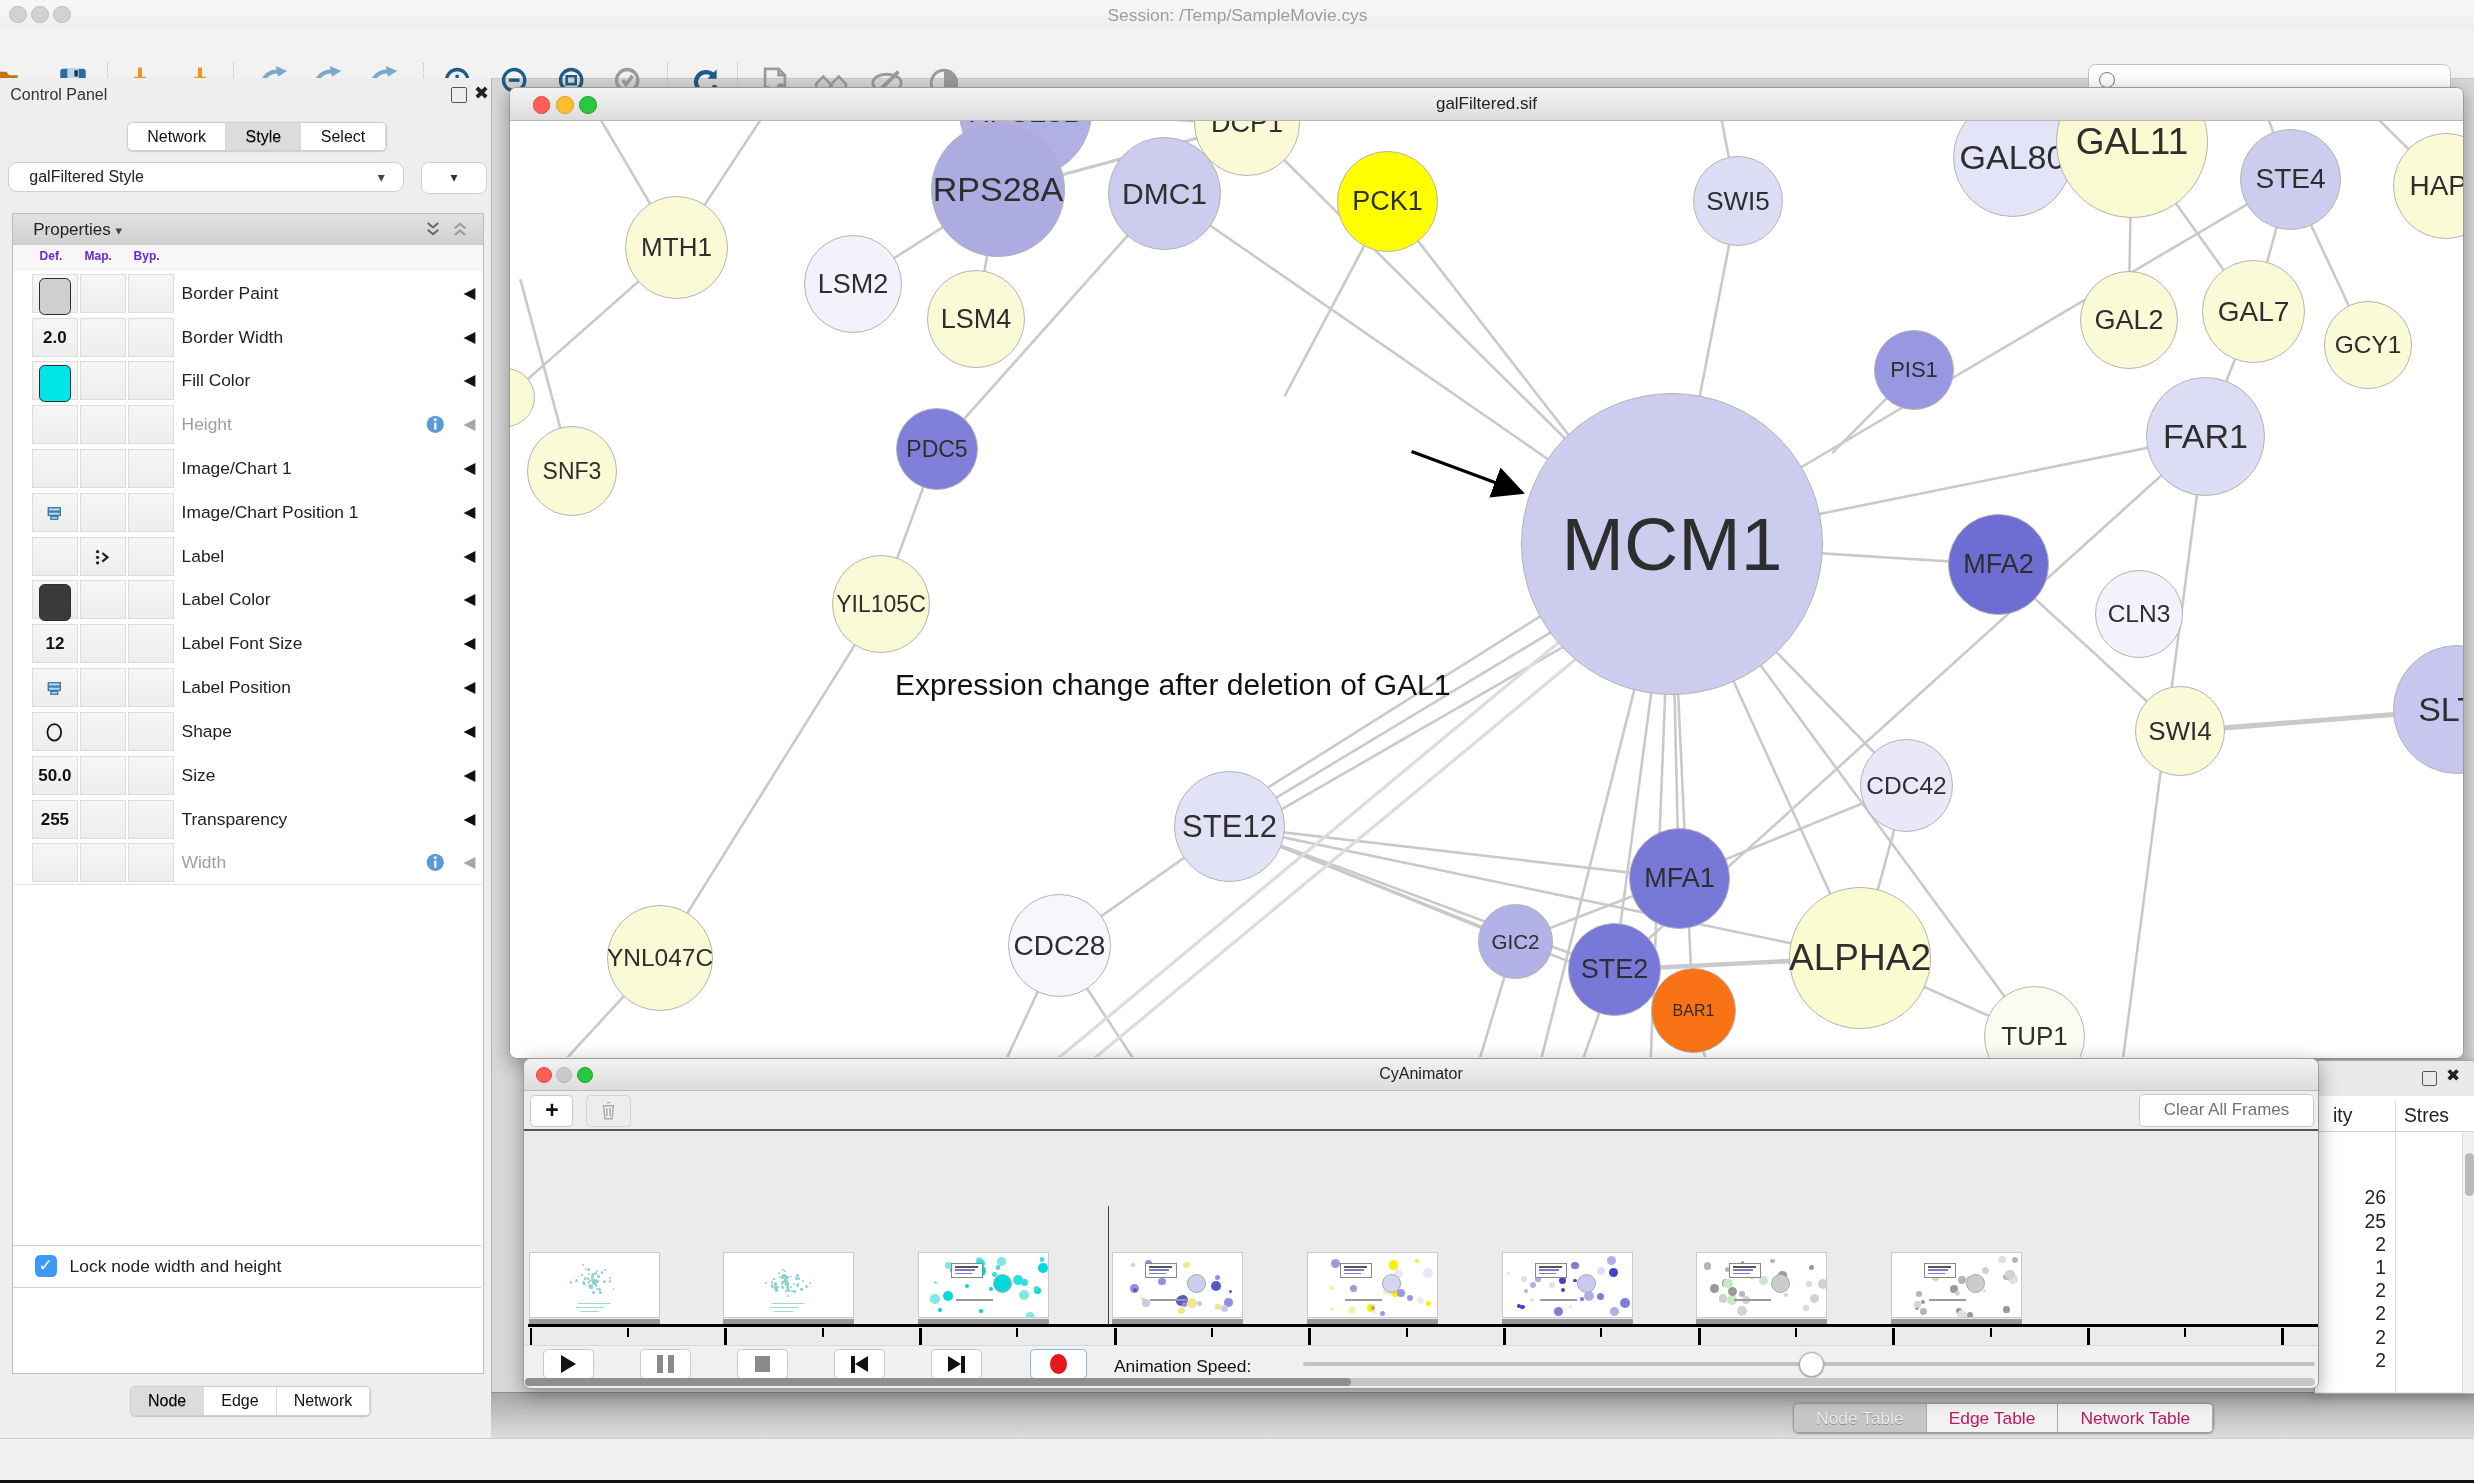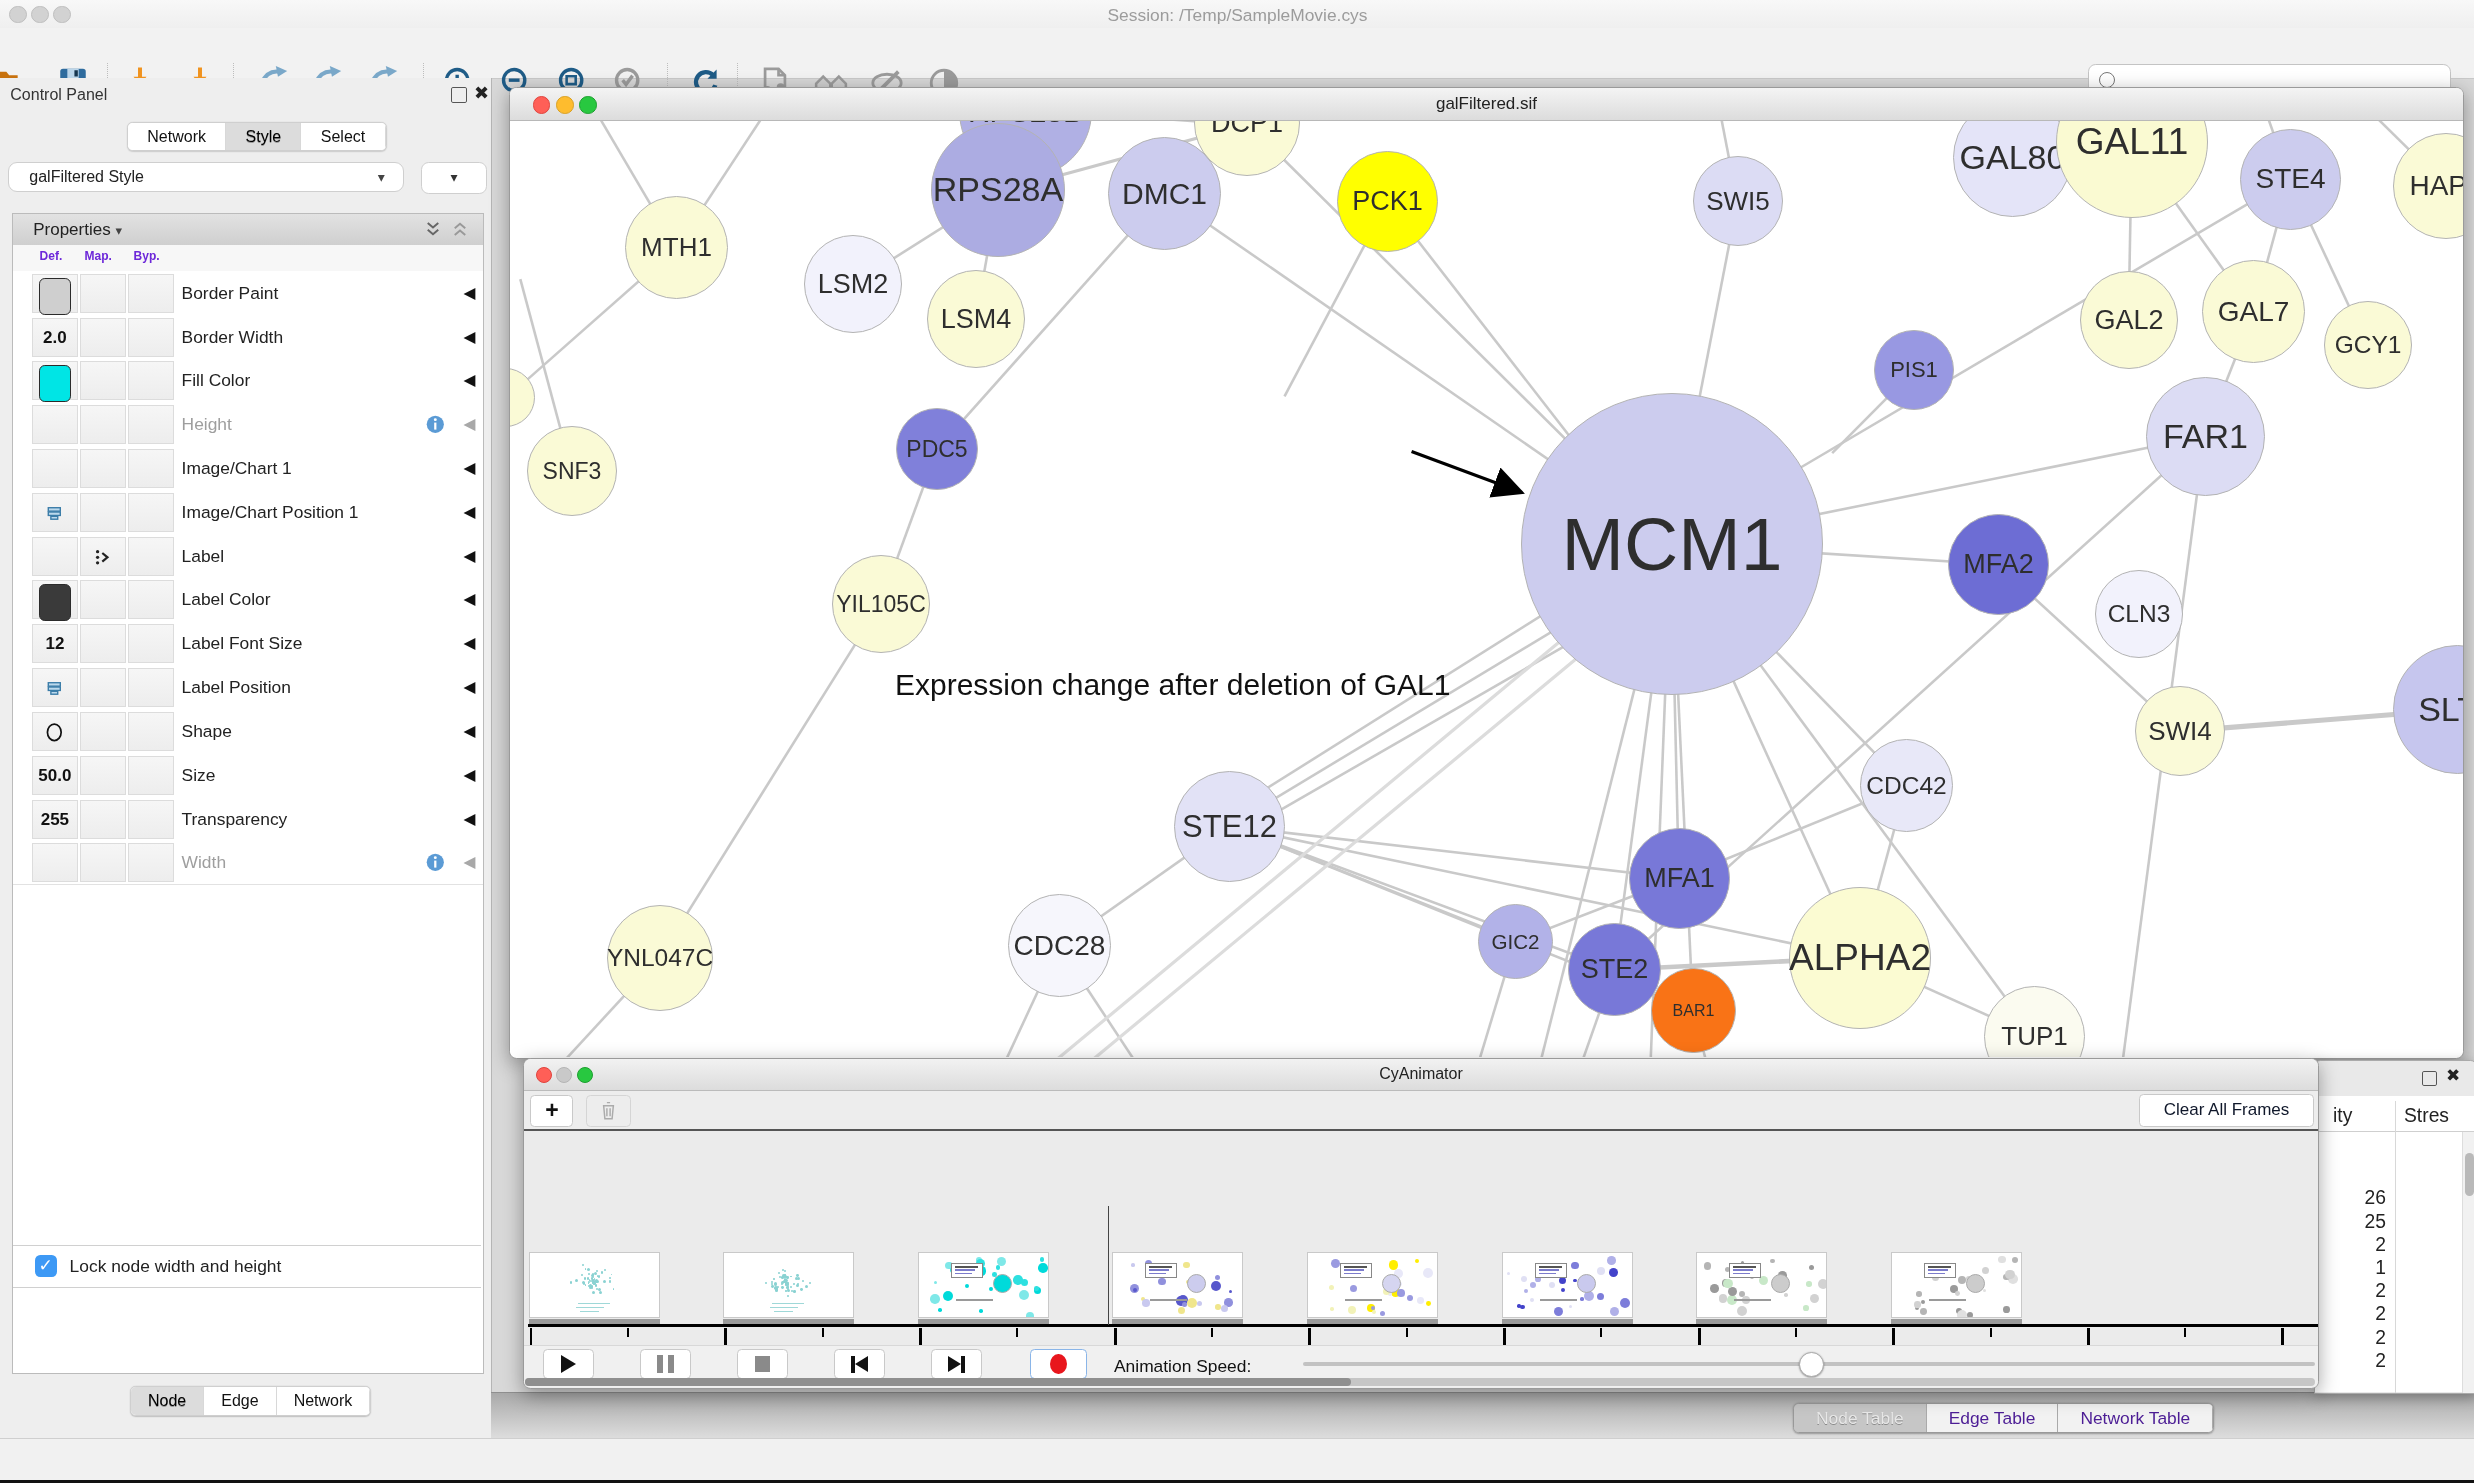--- a/index.html
+++ b/index.html
@@ -78,21 +78,21 @@
   
   #side-table{left:2314px;top:1060px;width:161px;height:332px;background:#e9e9e9;border:0.6px solid #aaa;border-radius:6.4px 6.4px 0 0;z-index:20;box-shadow:0 3.9px 13px rgba(0,0,0,.3);}
   #st-white{position:absolute;left:0;top:35px;width:161px;height:296px;background:#fff;}
   #st-colsep{position:absolute;left:80px;top:40px;width:0.6px;height:292px;background:#d8d8d8;}
   #st-header{position:absolute;left:0;top:40px;width:161px;height:30px;border-bottom:1.3px solid #cfcfcf;background:#fff;font-size:19.3px;color:#222;}
   #st-vscroll{position:absolute;left:147px;top:71px;width:13px;height:261px;background:#f1f1f1;border-left:0.6px solid #ddd;}
   #st-vthumb{position:absolute;left:1.9px;top:20.6px;width:9px;height:43px;background:#b9b9b9;border-radius:4.5px;}
   
   #bottom-tabbar{left:491px;top:1392px;width:1984px;height:46px;background:linear-gradient(#a9a9a9,#dedede);border-top:0.6px solid #8f8f8f;}
   #bt-tabs{position:absolute;left:1302px;top:10.3px;height:28px;display:flex;border:0.6px solid #999;border-radius:5.8px;overflow:hidden;box-shadow:0 0.6px 1.9px rgba(0,0,0,.3);}
-  .bt-tab{padding:0 22px;font-size:17.4px;line-height:28px;background:#f2f2f2;color:#4c1d95;border-right:0.6px solid #aaa;}
+  .bt-tab{padding:0 22px;font-size:17.4px;line-height:28px;background:#f2f2f2;color:#be185d;border-right:0.6px solid #aaa;}
   .bt-tab.disabled{background:#c6c6c6;color:#e8e8e8;text-shadow:0 0.6px 0.6px #8a8a8a;}
   #statusbar{left:0;top:1438px;width:2475px;height:41px;background:#f1f1f1;border-top:1.3px solid #cfcfcf;}
   #blackstrip{left:0;top:1480px;width:2475px;height:3.9px;background:#111;}
 </style>
 </head>
 <body>
 
 <div id="root">
 
   <div id="titlebar" class="abs">
@@ -576,21 +576,21 @@
       <div class="abs tl" style="left:32px;top:8.4px;width:14px;height:14px;background:#c9c9c9;border:0.6px solid #b5b5b5;"></div>
       <div class="abs tl" style="left:53px;top:8.4px;width:14px;height:14px;background:#28c840;border:0.6px solid #1da02f;"></div>
       <div id="cya-title" class="abs">CyAnimator</div>
     </div>
     <div class="abs cya-btn" style="left:6.4px;top:36px;width:41px;height:30px;text-align:center;font-size:23px;font-weight:bold;line-height:28px;color:#111;">+</div>
     <div class="abs" style="left:62px;top:36px;width:43px;height:30px;background:#ededed;border:1.3px solid #d5d5d5;border-radius:4.5px;display:flex;align-items:center;justify-content:center;">
       <svg width="17" height="19.3" viewBox="0 0 20 24">
           <path d="M3 6h14M8 2h4M4 6l1.5 16h9L16 6M8 9v10M12 9v10" stroke="#ababab" stroke-width="1.8" fill="none"></path>
         </svg>
     </div>
-    <div class="abs cya-btn" style="left:1615px;top:35px;width:173px;height:31px;text-align:center;font-size:17px;line-height:30px;color:#0f172a;">Clear All Frames</div>
+    <div class="abs cya-btn" style="left:1615px;top:35px;width:173px;height:31px;text-align:center;font-size:17px;line-height:30px;color:#737373;">Clear All Frames</div>
     <div id="cya-sep" class="abs"></div>
 
     <div id="cya-timeline" class="abs">
       <div id="frames-layer">
           <div class="frame" style="left:4.5px;">
             <div style="position:absolute;left:63px;top:29px;width:2.9px;height:2.9px;border-radius:50%;background:#8ad2d2;"></div>
             <div style="position:absolute;left:63px;top:28px;width:3.6px;height:3.6px;border-radius:50%;background:#8ad2d2;"></div>
             <div style="position:absolute;left:58px;top:28px;width:2.3px;height:2.3px;border-radius:50%;background:#8ad2d2;"></div>
             <div style="position:absolute;left:59px;top:33px;width:3.2px;height:3.2px;border-radius:50%;background:#8ad2d2;"></div>
             <div style="position:absolute;left:62px;top:29px;width:2px;height:2px;border-radius:50%;background:#8ad2d2;"></div>

